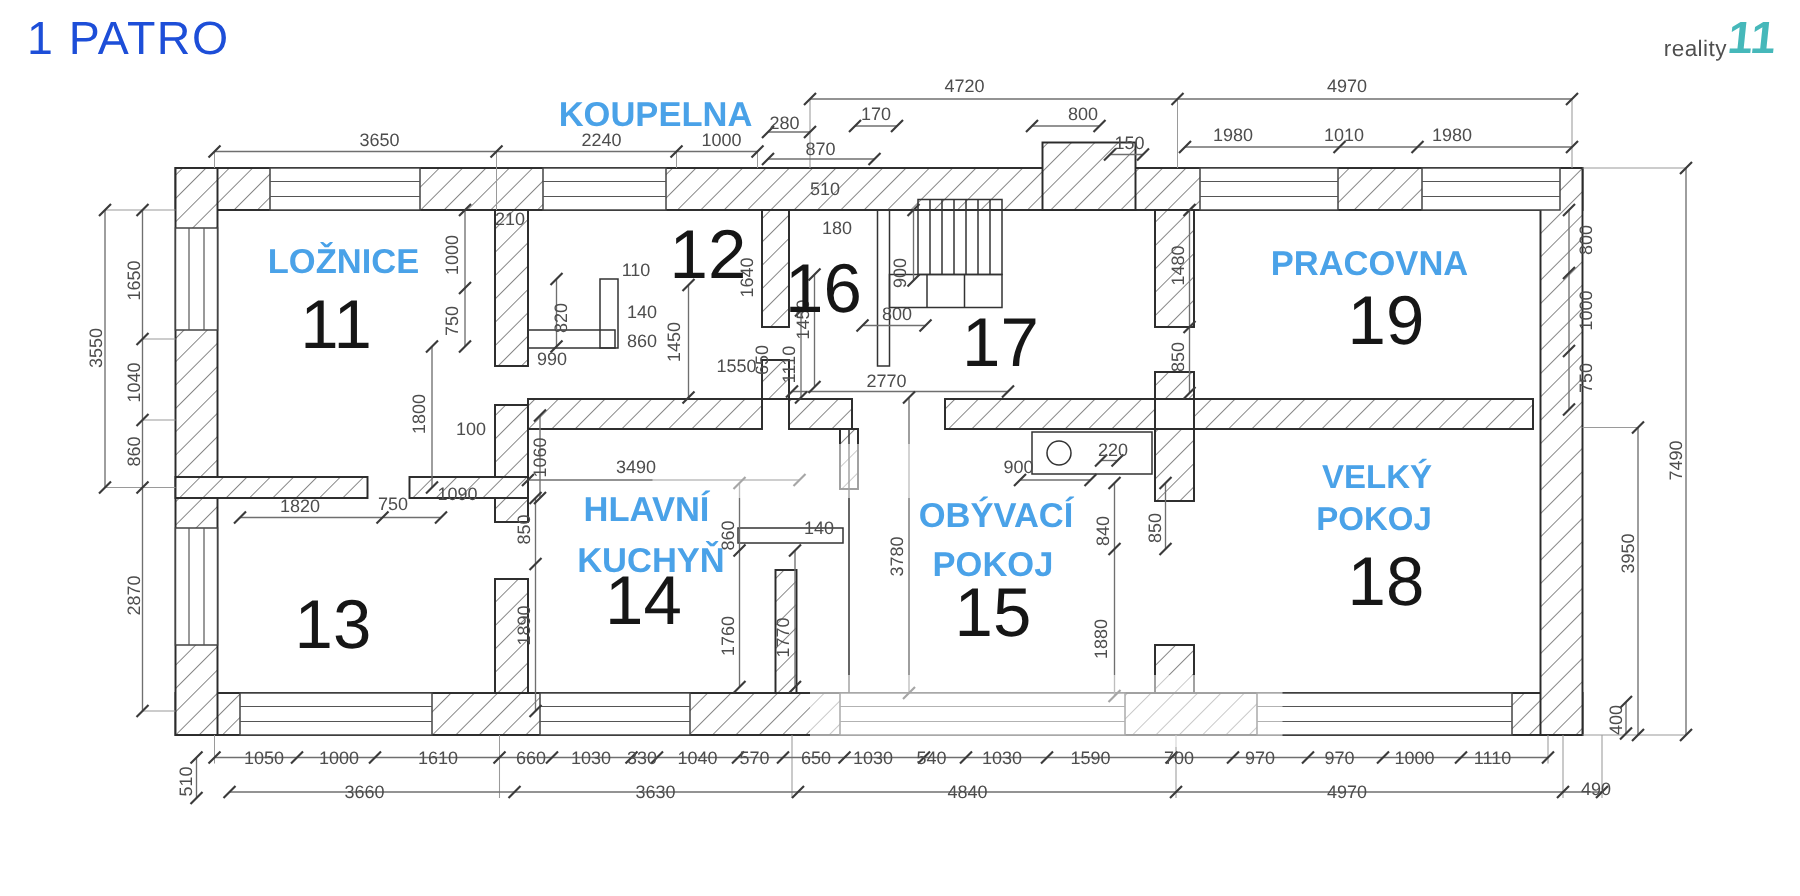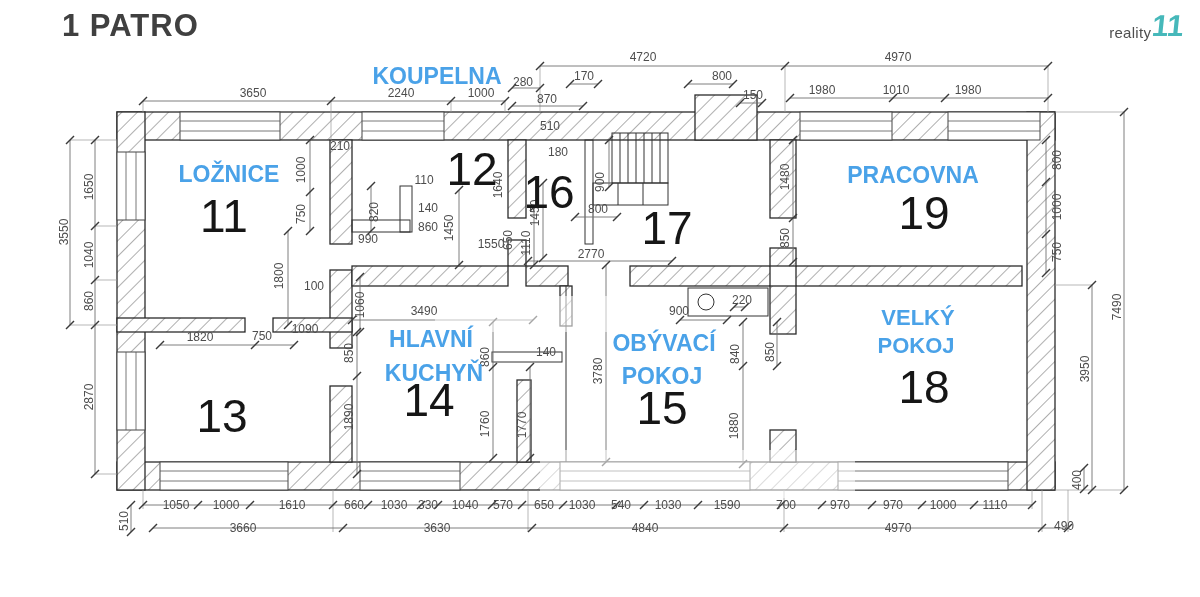--- a/index.html
+++ b/index.html
@@ -1,22 +1,22 @@
 <!DOCTYPE html>
 <html><head>
 <meta charset="utf-8">
 <style>
   html,body{margin:0;padding:0;}
   body{
     width:1200px;height:597px;background:#ffffff;position:relative;overflow:hidden;
     font-family:"Liberation Sans", sans-serif;
   }
   .title{
-    position:absolute;top:8px;left:18px;font-size:31px;font-weight:bold;
-    color:#404040;letter-spacing:1px;margin-left:44px;
+    position:absolute;top:8px;left:18px;font-size:31px;font-weight:normal;
+    color:#1d4ed8;letter-spacing:1px;
   }
   .logo{
     position:absolute;top:14px;right:16px;display:flex;align-items:center;gap:1px;justify-content:center;
   }
   .logo-text{font-size:15px;color:#4f4f4f;letter-spacing:.3px;position:relative;top:6px;}
   .logo-mark{font-size:30px;font-weight:800;color:#46b8ba;line-height:.8;transform:skewX(-6deg);}
   svg text{font-family:"Liberation Sans", sans-serif;}
   #plan{position:absolute;left:0;top:0;}
 </style>
 </head>

